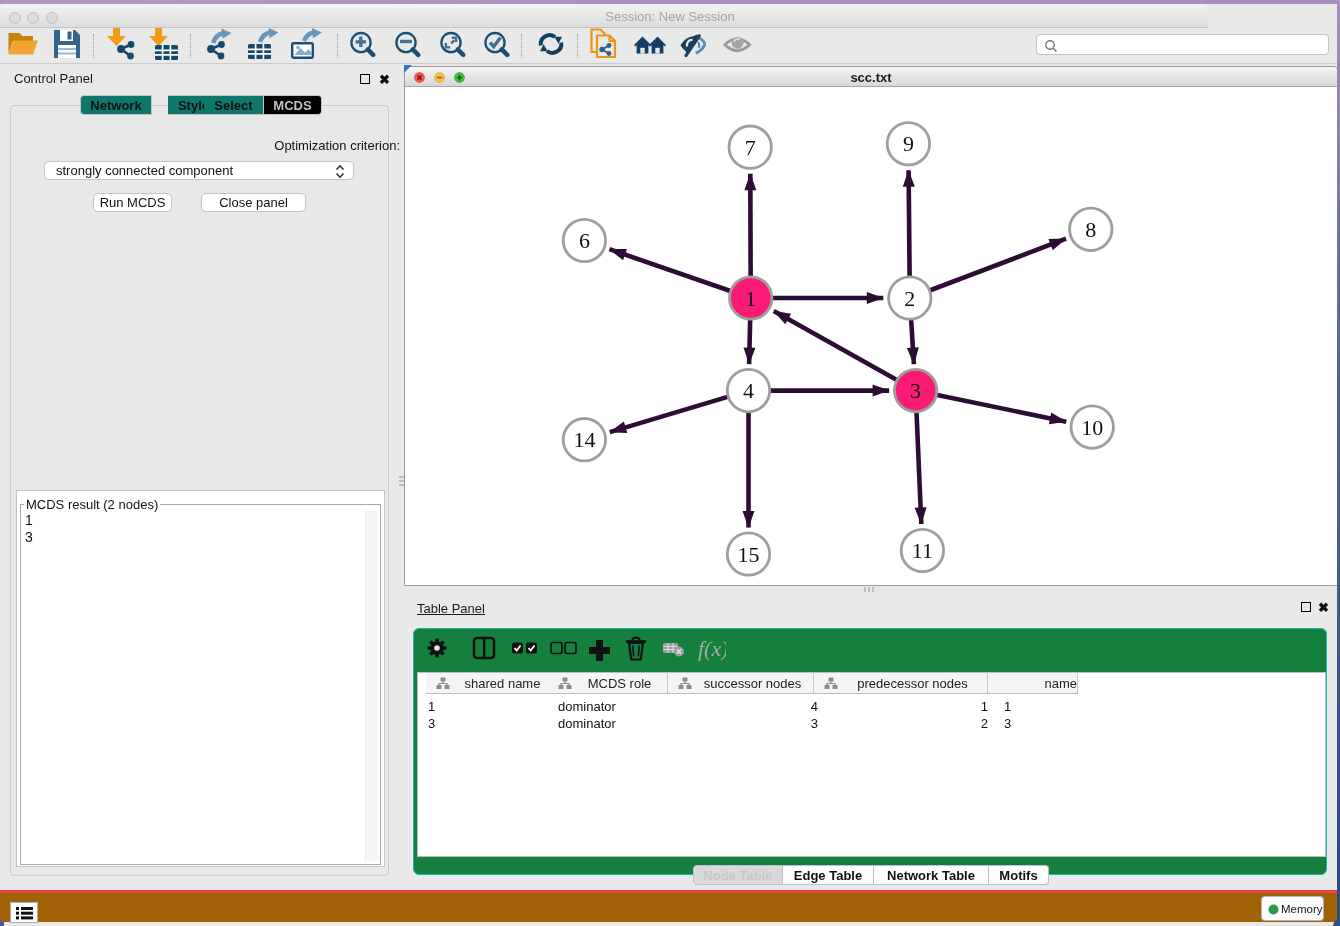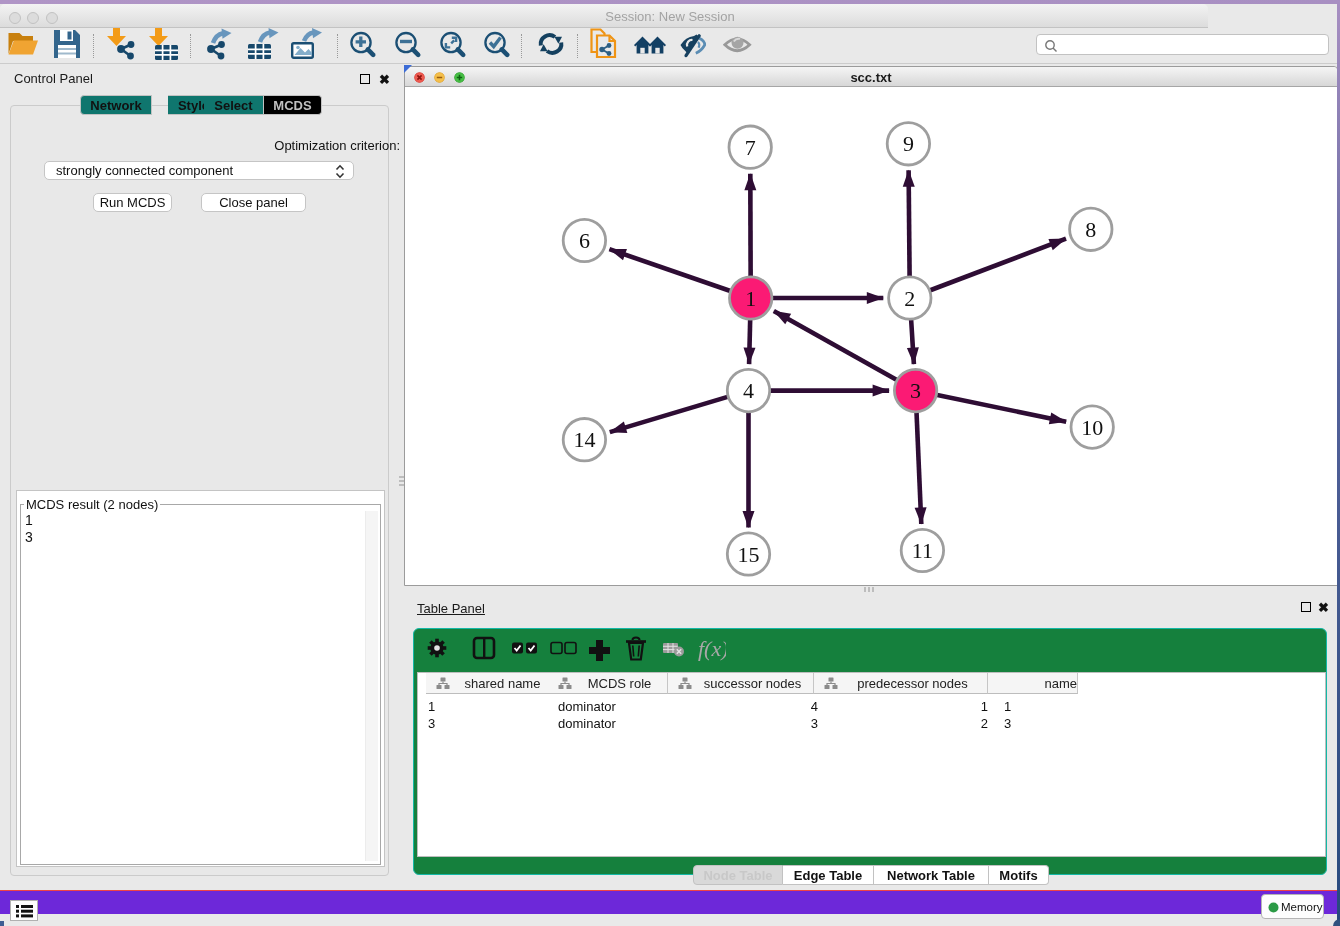--- a/index.html
+++ b/index.html
@@ -38,21 +38,21 @@
   #net-title { position:absolute; top:3px; left:0; width:932px; text-align:center; font-size:13px; font-weight:bold; color:#1a1a1a; }
   
   #tp-title { left:417px; top:601px; font-size:13px; color:#1a1a1a;text-decoration:underline; }
   #tp-box { left:413px; top:628px; width:914px; height:247px; background:#15803d; border:1px solid #14b8a6; border-radius:6px; }
   #tp-table { position:absolute; left:3px; top:43px; width:909px; height:185px; background:#fff; border:1px solid #bdbdbd; }
   .hic { position:absolute; left:10px; top:4px; }
   .hcell { position:absolute; top:0; height:21px; background:#f5f5f5; border-right:1px solid #c6c6c6; border-bottom:1px solid #bdbdbd; font-size:13px; color:#222; text-align:center; line-height:21px; padding-left:24px; }
   .cellv { position:absolute; font-size:13px; color:#111; }
   .btab { position:absolute; top:865px; height:20px; background:#fff; border:1px solid #c2c2c2; border-left:none; font-size:13px; font-weight:bold; color:#111; text-align:center; line-height:19px; }
   
-  #statusbar { left:0; top:890px; width:1340px; height:24px; background:#6d28d9; border-top:1px solid #ef4444; }
+  #statusbar { left:0; top:890px; width:1340px; height:32px; background:#a16207; border-top:3px solid #ef4444; }
   #memb { position:absolute; left:1261px; top:3px; width:63px; height:25px; background:#fdfdfd; border:1px solid #b5b5b5; border-radius:4px; font-size:12px; color:#111; }
   #listb { position:absolute; left:10px; top:9px; width:28px; height:21px; background:#fdfdfd; border:1px solid #b0b0b0; }
 </style>
 </head>
 <body>
 <div class="abs" id="desktop-top"></div>
 <div class="abs" id="titlebar">
   <div class="tl" style="left:9px;"></div>
   <div class="tl" style="left:27px;"></div>
   <div class="tl" style="left:46px;"></div>

